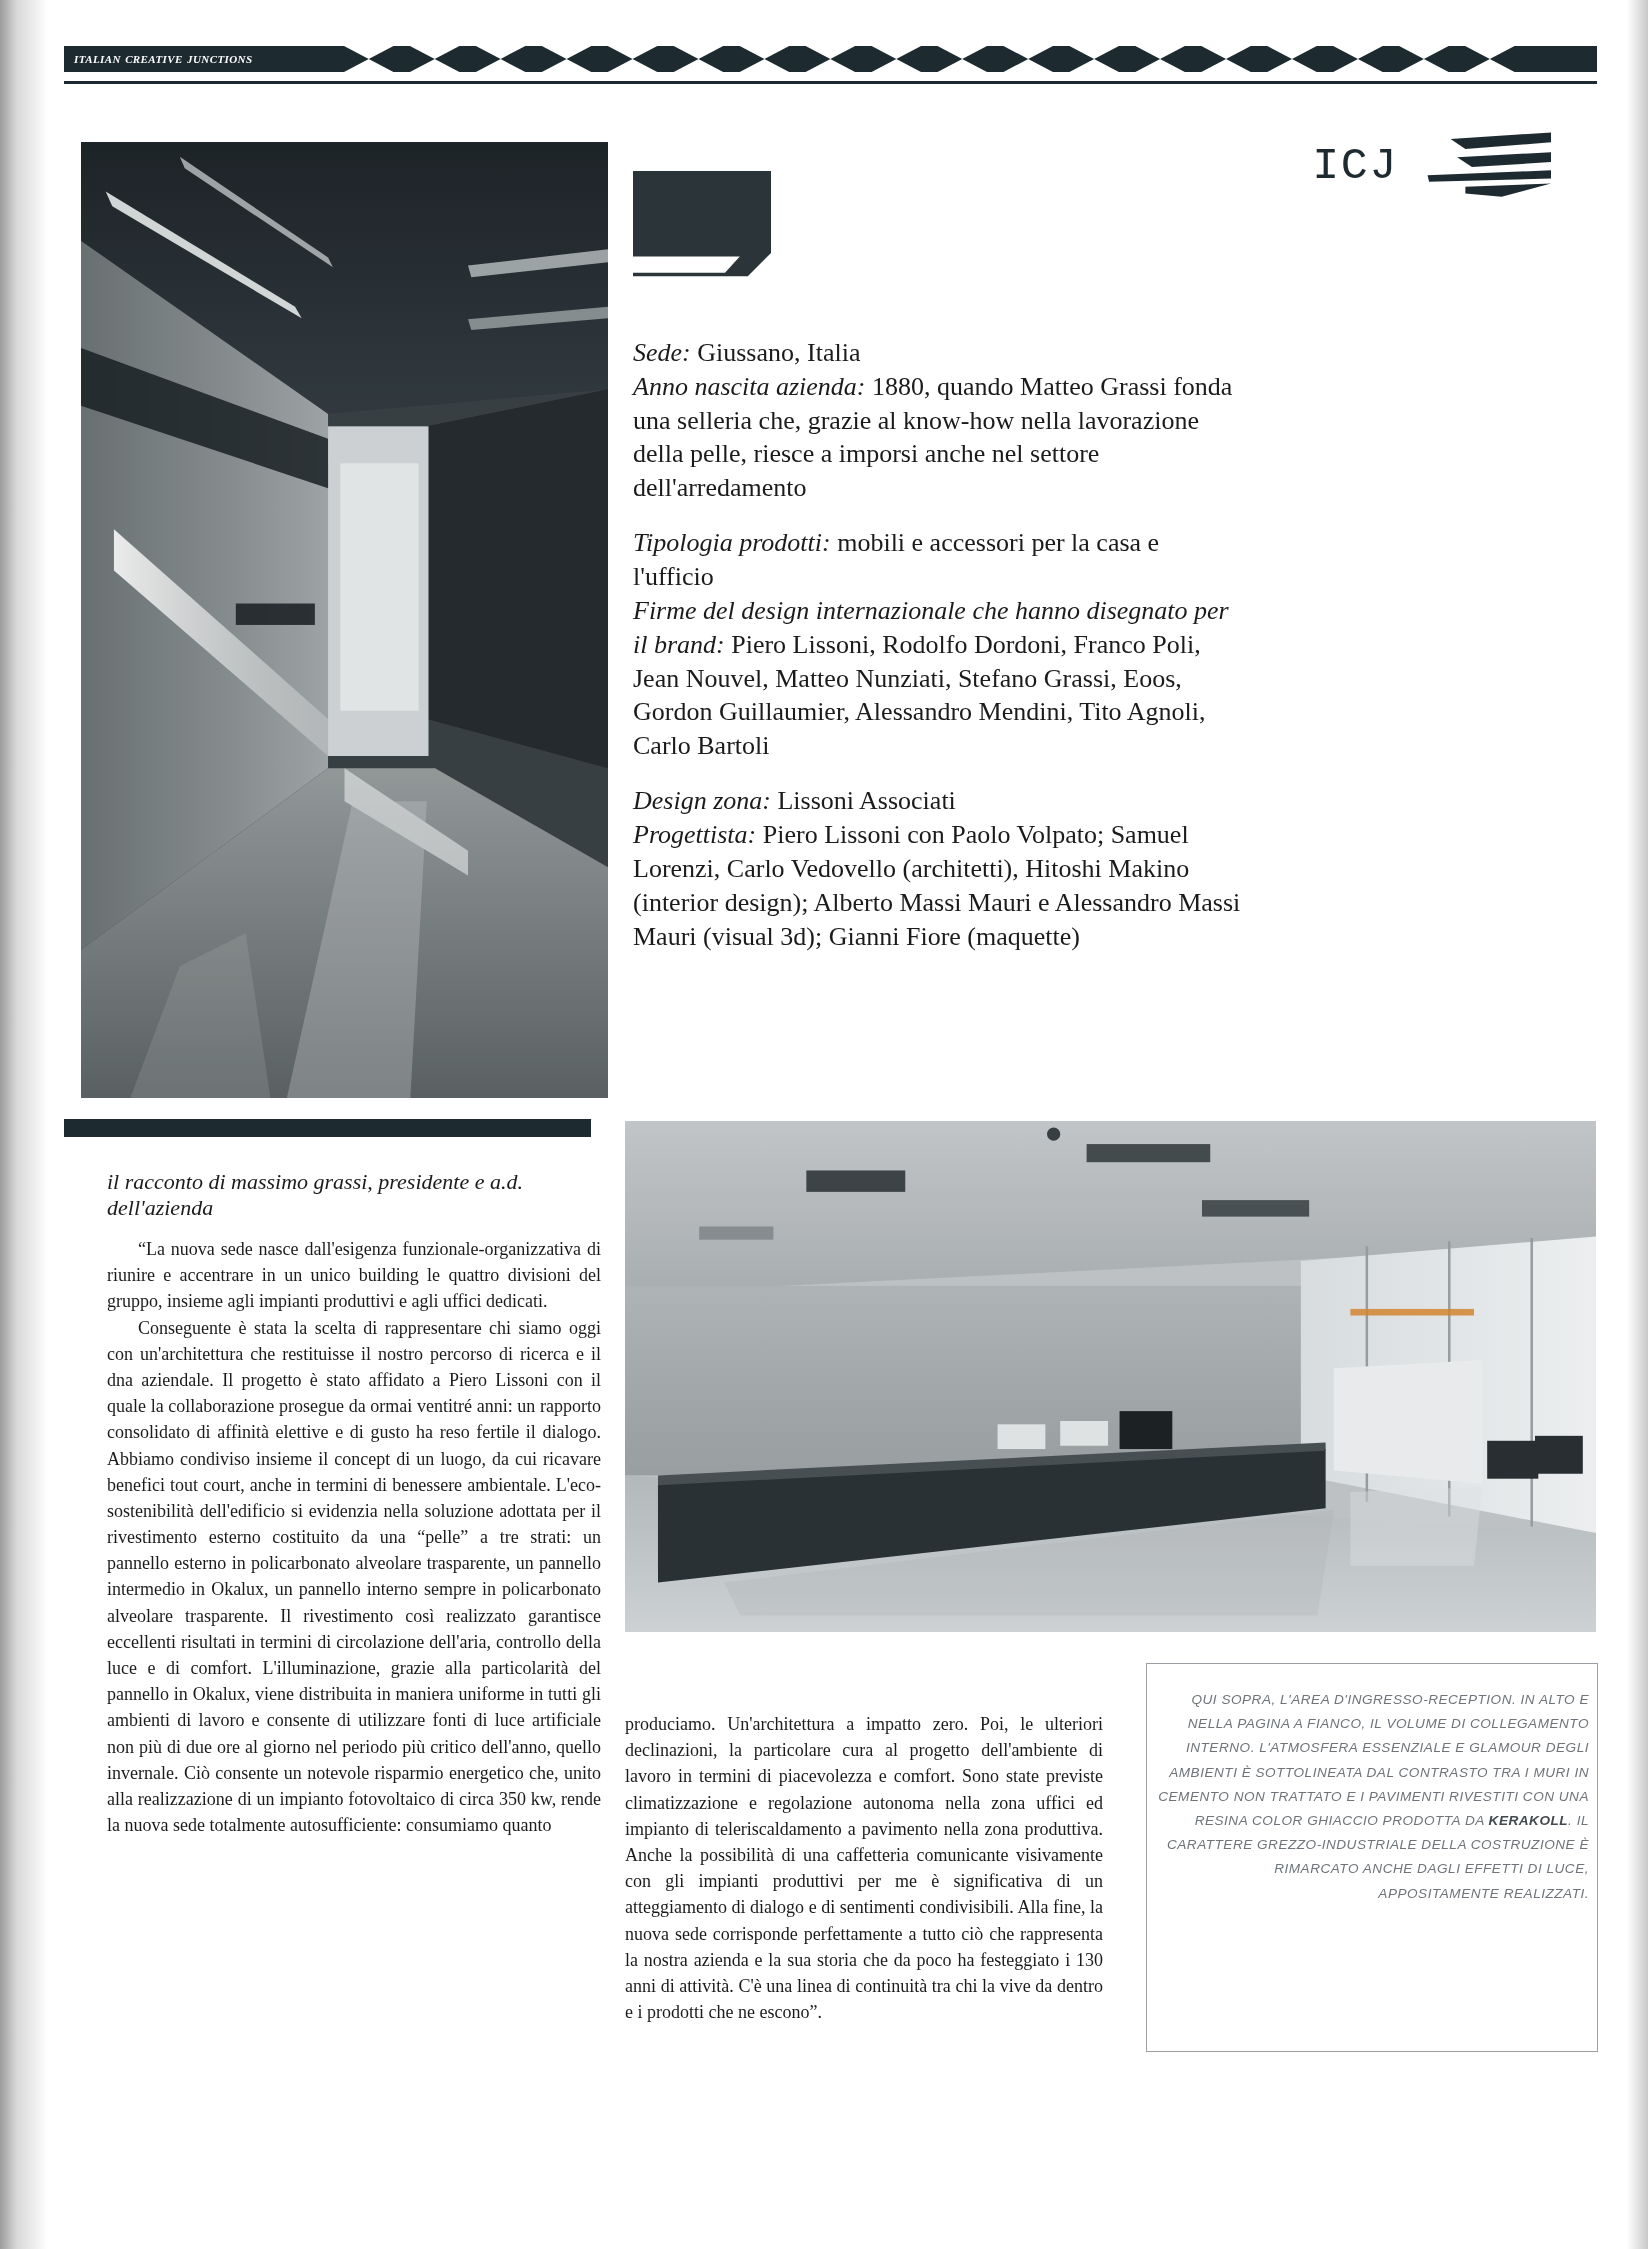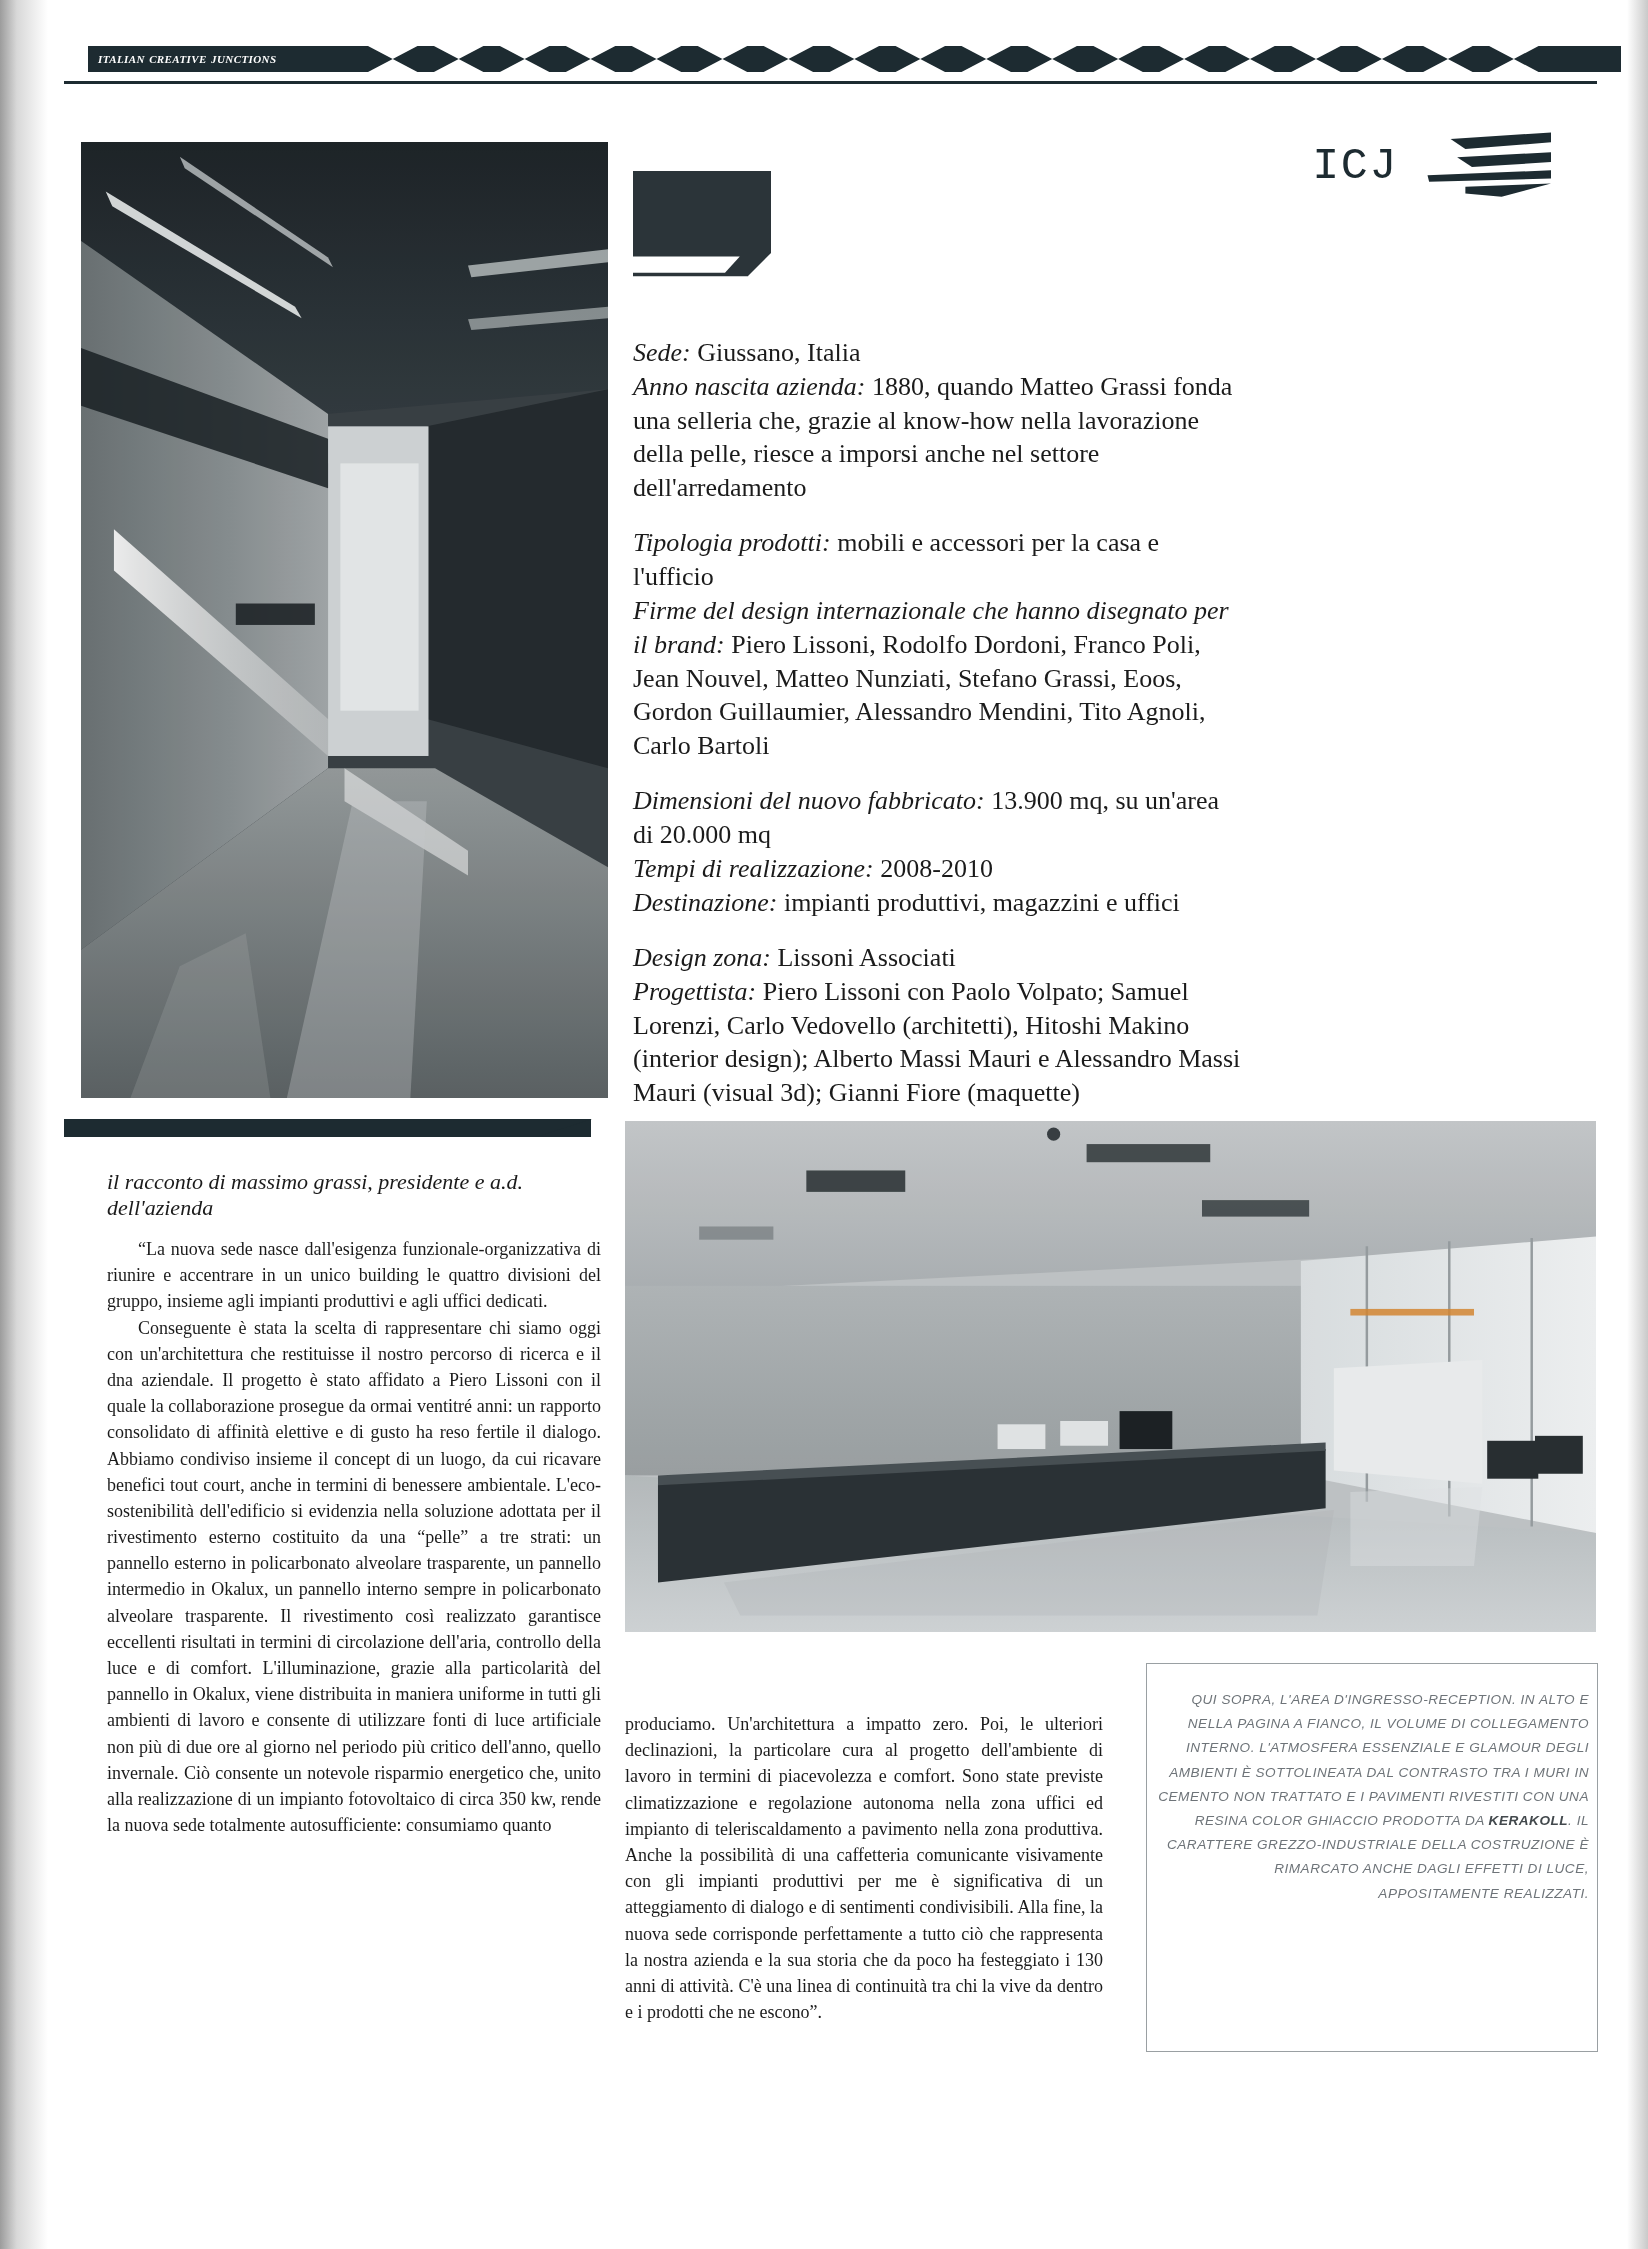--- a/index.html
+++ b/index.html
@@ -37,21 +37,20 @@
     pointer-events: none;
   }
 
   
   .masthead {
     position: absolute;
     left: 64px;
     top: 46px;
     width: 1553px;
     height: 26px;
-    margin-left: 24px;
   }
   .masthead-bar {
     position: absolute;
     left: 0; top: 0;
     height: 26px;
     width: 1533px;
     background: #1d2b31;
     overflow: hidden;
   }
   .masthead-title {
@@ -337,25 +336,20 @@
   <div class="factblock">
     <p>
       <span class="lbl">Sede:</span><span> Giussano, Italia</span><br>
       <span class="lbl">Anno nascita azienda:</span><span> 1880, quando Matteo Grassi fonda una selleria che, grazie al know-how nella lavorazione della pelle, riesce a imporsi anche nel settore dell'arredamento</span>
     </p>
     <p>
       <span class="lbl">Tipologia prodotti:</span><span> mobili e accessori per la casa e l'ufficio</span><br>
       <span class="lbl">Firme del design internazionale che hanno disegnato per il brand:</span><span> Piero Lissoni, Rodolfo Dordoni, Franco Poli, Jean Nouvel, Matteo Nunziati, Stefano Grassi, Eoos, Gordon Guillaumier, Alessandro Mendini,  Tito Agnoli, Carlo Bartoli</span>
     </p>
     <p>
-      <span class="lbl">Dimensioni del nuovo fabbricato:</span><span> 13.900 mq, su un'area di 20.000 mq</span><br>
-      <span class="lbl">Tempi di realizzazione:</span><span> 2008-2010</span><br>
-      <span class="lbl">Destinazione:</span><span> impianti produttivi, magazzini e uffici</span>
-    </p>
-    <p>
       <span class="lbl">Design zona:</span><span> Lissoni Associati</span><br>
       <span class="lbl">Progettista:</span><span> Piero Lissoni con Paolo Volpato; Samuel Lorenzi, Carlo Vedovello (architetti), Hitoshi Makino (interior design); Alberto Massi Mauri e Alessandro Massi Mauri (visual 3d); Gianni Fiore (maquette)</span>
     </p>
   </div>
 
   <div class="rule-left"></div>
   <div class="rule-left-tri"></div>
 
   <div class="subhead">il racconto di massimo grassi, presidente e a.d. dell'azienda</div>
 

